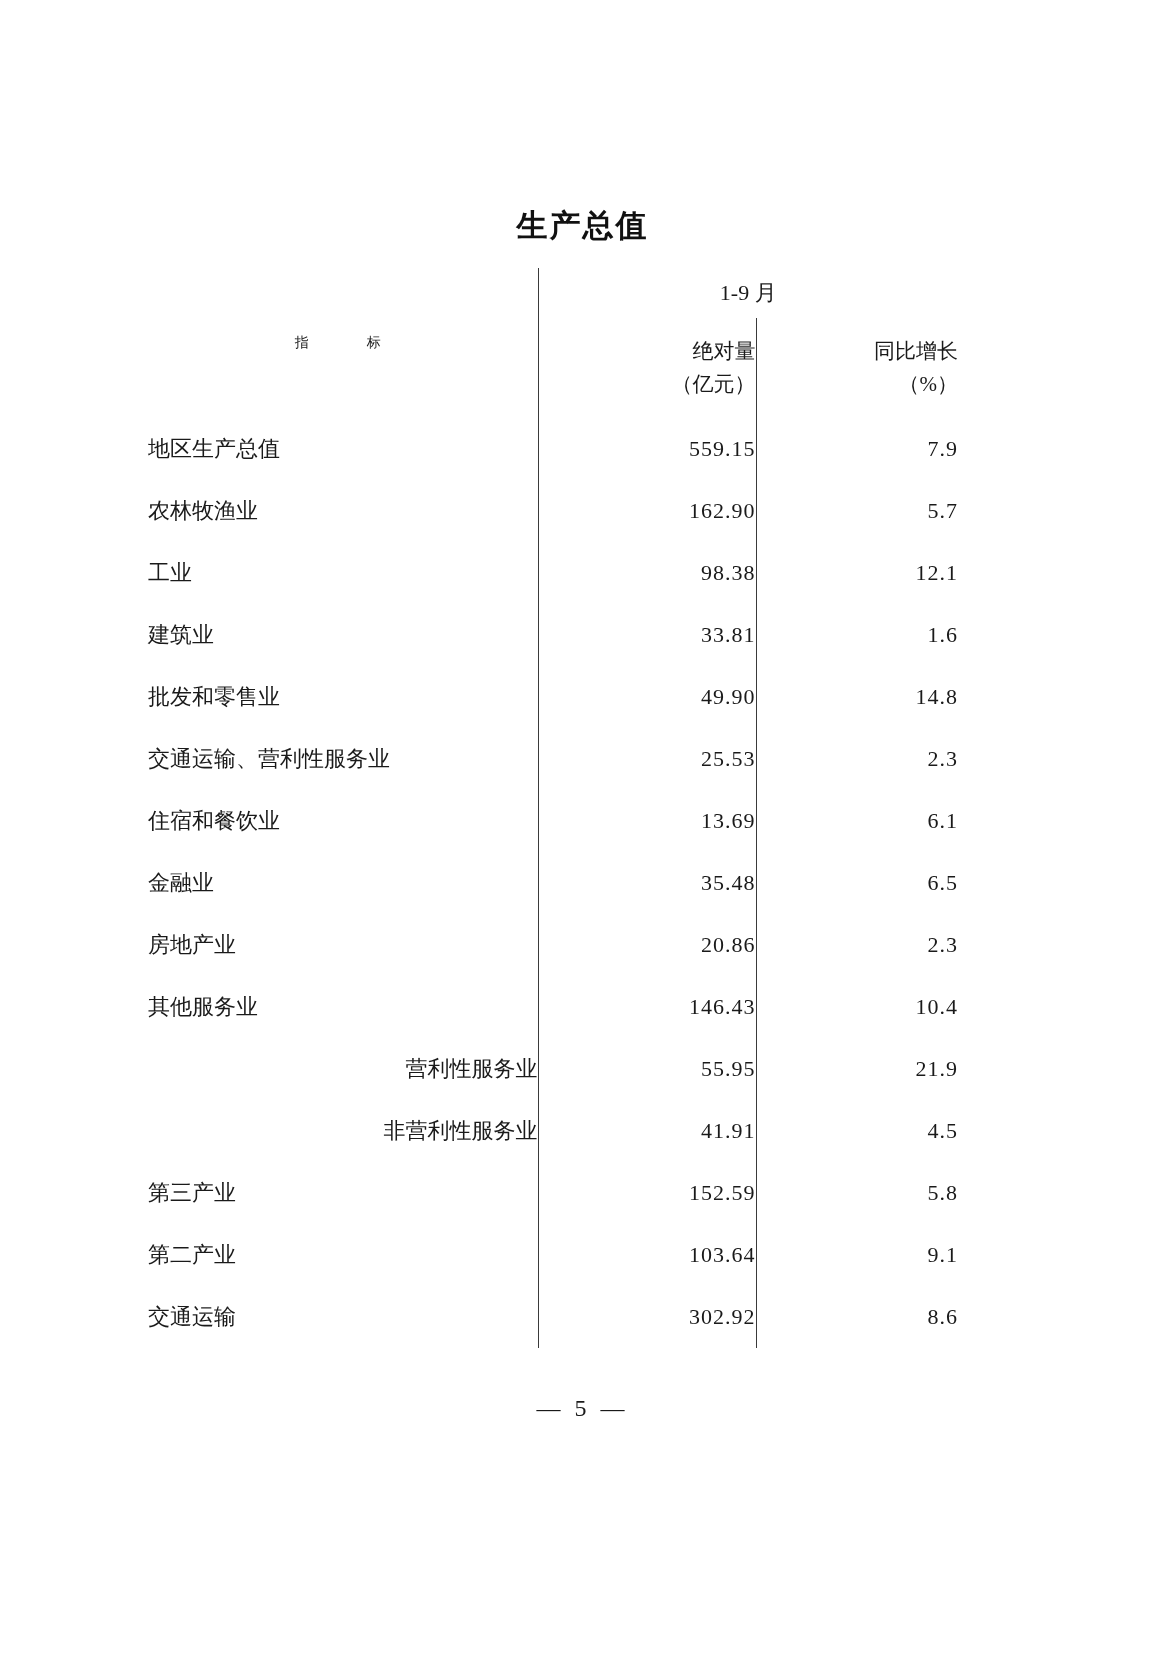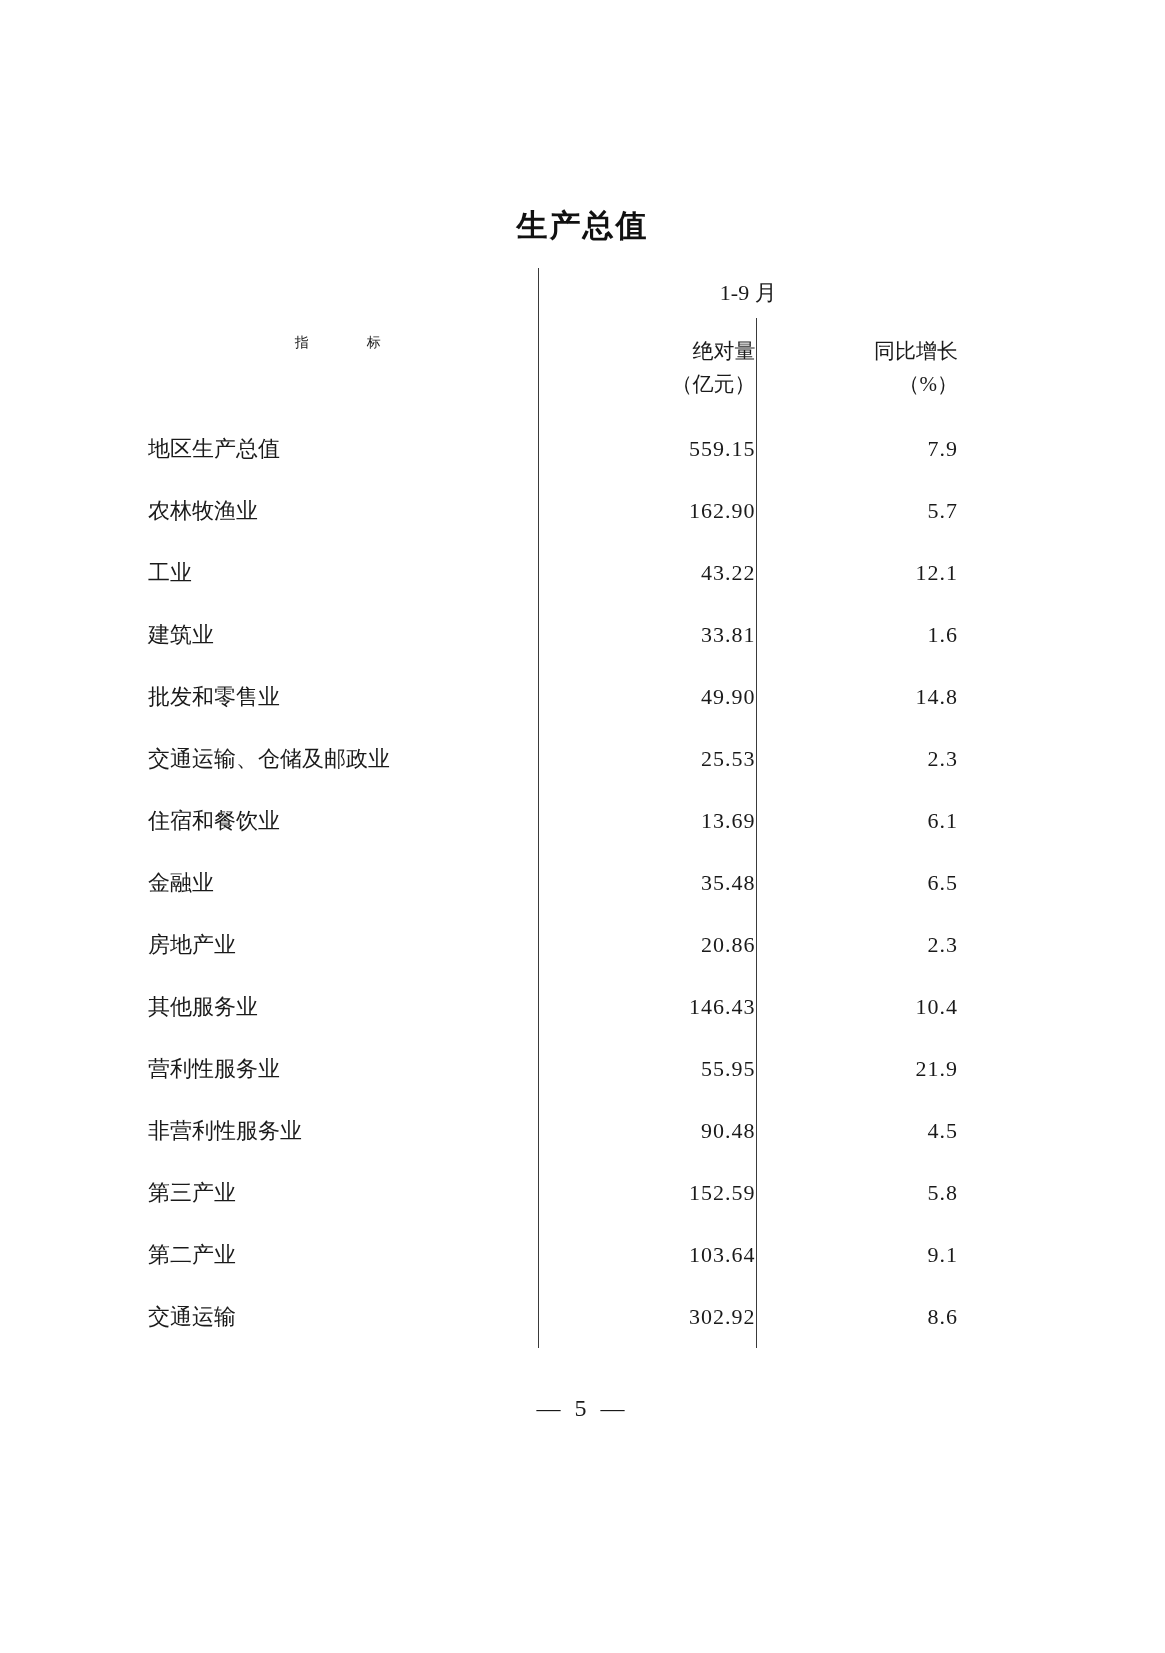--- a/index.html
+++ b/index.html
@@ -79,21 +79,21 @@
     line-height: 1.55;
   }
   .cell-name {
     height: 62px;
     vertical-align: middle;
     font-size: 22px;
     padding-left: 18px;
     white-space: nowrap;
   }
   .indent-1 { padding-left: 40px; }
-  .indent-2 { padding-left: 64px; }
+  .indent-2 { padding-left: 64px; text-align: right; }
   .cell-num {
     height: 62px;
     vertical-align: middle;
     text-align: right;
     font-size: 22px;
     padding-right: 24px;
     font-family: "Liberation Serif", "DejaVu Serif", serif;
     letter-spacing: 1px;
   }
   .col-a { width: 390px; }
@@ -144,35 +144,35 @@
         <td class="cell-num vsep-l">559.15</td>
         <td class="cell-num vsep-l">7.9</td>
       </tr>
       <tr class="thin-line">
         <td class="cell-name indent-1">农林牧渔业</td>
         <td class="cell-num vsep-l">162.90</td>
         <td class="cell-num vsep-l">5.7</td>
       </tr>
       <tr class="thin-line">
         <td class="cell-name indent-1">工业</td>
-        <td class="cell-num vsep-l">43.22</td>
+        <td class="cell-num vsep-l">98.38</td>
         <td class="cell-num vsep-l">12.1</td>
       </tr>
       <tr class="thin-line">
         <td class="cell-name indent-1">建筑业</td>
         <td class="cell-num vsep-l">33.81</td>
         <td class="cell-num vsep-l">1.6</td>
       </tr>
       <tr class="thin-line">
         <td class="cell-name indent-1">批发和零售业</td>
         <td class="cell-num vsep-l">49.90</td>
         <td class="cell-num vsep-l">14.8</td>
       </tr>
       <tr class="thin-line">
-        <td class="cell-name indent-1">交通运输、仓储及邮政业</td>
+        <td class="cell-name indent-1">交通运输、营利性服务业</td>
         <td class="cell-num vsep-l">25.53</td>
         <td class="cell-num vsep-l">2.3</td>
       </tr>
       <tr class="thin-line">
         <td class="cell-name indent-1">住宿和餐饮业</td>
         <td class="cell-num vsep-l">13.69</td>
         <td class="cell-num vsep-l">6.1</td>
       </tr>
       <tr class="thin-line">
         <td class="cell-name indent-1">金融业</td>
@@ -189,21 +189,21 @@
         <td class="cell-num vsep-l">146.43</td>
         <td class="cell-num vsep-l">10.4</td>
       </tr>
       <tr class="thin-line">
         <td class="cell-name indent-2">营利性服务业</td>
         <td class="cell-num vsep-l">55.95</td>
         <td class="cell-num vsep-l">21.9</td>
       </tr>
       <tr class="thin-line">
         <td class="cell-name indent-2">非营利性服务业</td>
-        <td class="cell-num vsep-l">90.48</td>
+        <td class="cell-num vsep-l">41.91</td>
         <td class="cell-num vsep-l">4.5</td>
       </tr>
       <tr class="thin-line">
         <td class="cell-name">第三产业</td>
         <td class="cell-num vsep-l">152.59</td>
         <td class="cell-num vsep-l">5.8</td>
       </tr>
       <tr class="thin-line">
         <td class="cell-name">第二产业</td>
         <td class="cell-num vsep-l">103.64</td>

